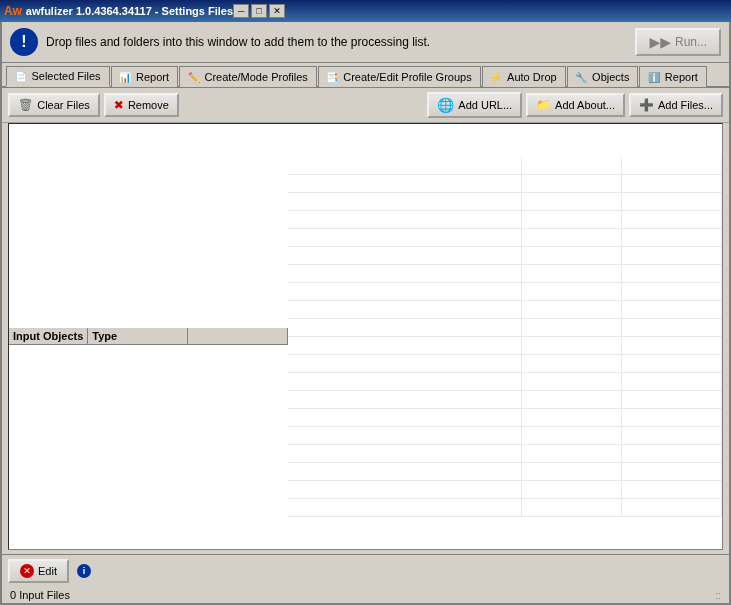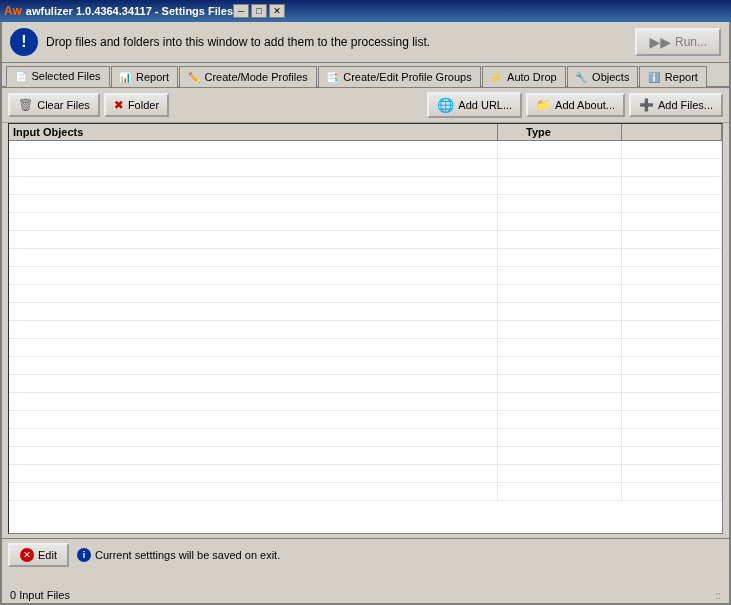--- a/index.html
+++ b/index.html
@@ -163,35 +163,36 @@
     .icon-add-files { color: #00aa00; font-size: 12px; }
 
     
     .file-list-container {
       flex: 1;
       background: white;
       margin: 0 6px;
       border: 1px inset #808080;
       overflow: hidden;
       display: flex;
-      flex-direction: column;
+      flex-direction: row;
+      align-items: center;
     }
     .file-list-header {
       display: flex;
       background: #d4d0c8;
       border-bottom: 1px solid #808080;
     }
     .file-list-header-cell {
       padding: 2px 4px;
       font-size: 11px;
       font-weight: bold;
       border-right: 1px solid #808080;
     }
     .col-input { flex: 1; }
-    .col-type { width: 100px; margin-left: 24px; }
+    .col-type { width: 100px; }
     .col-extra { width: 100px; }
     .file-list-rows {
       flex: 1;
       overflow-y: auto;
     }
     .file-row {
       display: flex;
       border-bottom: 1px solid #e8e8e8;
       height: 18px;
     }
@@ -251,21 +252,20 @@
       font-weight: bold;
     }
 
     
     .bottom-label {
       padding: 2px 8px;
       font-size: 11px;
       display: flex;
       justify-content: space-between;
       align-items: center;
-      margin-top: 16px;
     }
     .resize-handle {
       font-size: 10px;
       color: #808080;
     }
 
     
     .empty-rows-container {
       flex: 1;
     }
@@ -327,21 +327,21 @@
     </div>
   </div>
 
   <div class="toolbar">
     <button class="toolbar-btn">
       <span class="icon-clear">🗑</span>
       <span>Clear Files</span>
     </button>
     <button class="toolbar-btn">
       <span class="icon-remove">✖</span>
-      <span>Folder</span>
+      <span>Remove</span>
     </button>
     <div class="toolbar-spacer"></div>
     <button class="toolbar-btn">
       <span class="icon-add-url">🌐</span>
       <span>Add URL...</span>
     </button>
     <button class="toolbar-btn">
       <span class="icon-add-folder">📁</span>
       <span>Add About...</span>
     </button>
@@ -462,21 +462,20 @@
     </div>
   </div>
 
   <div class="status-bar">
     <button class="exit-btn">
       <div class="exit-icon">✕</div>
       <span>Edit</span>
     </button>
     <div class="status-info">
       <div class="status-info-icon">i</div>
-      <span>Current setttings will be saved on exit.</span>
     </div>
   </div>
 
   <div class="bottom-label">
     <span>0 Input Files</span>
     <span class="resize-handle">::</span>
   </div>
 
 </div>
 

